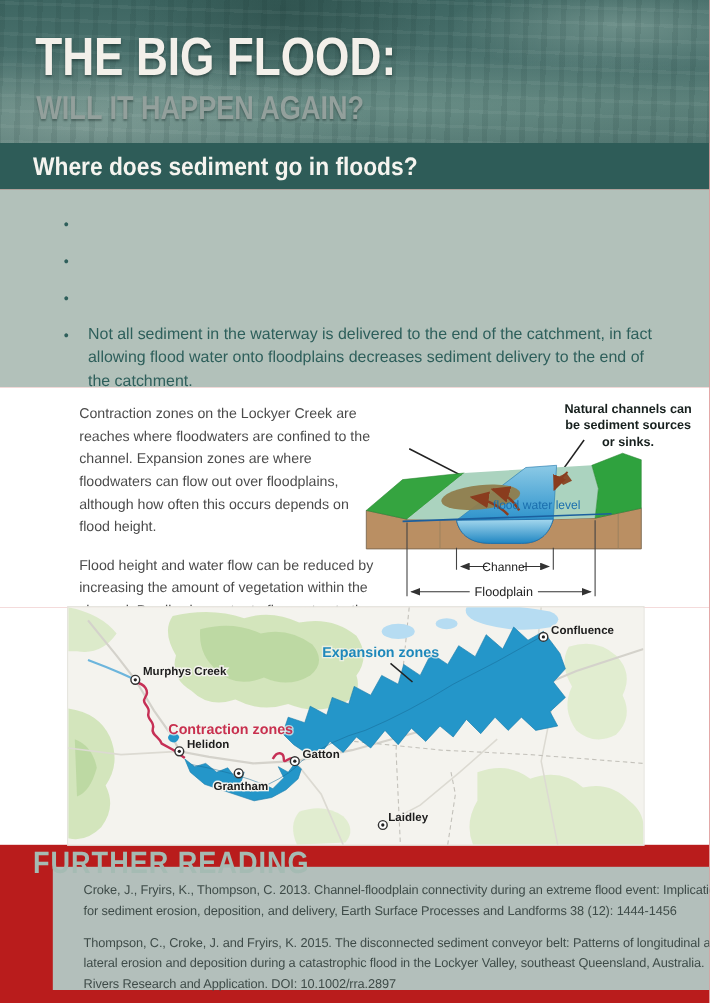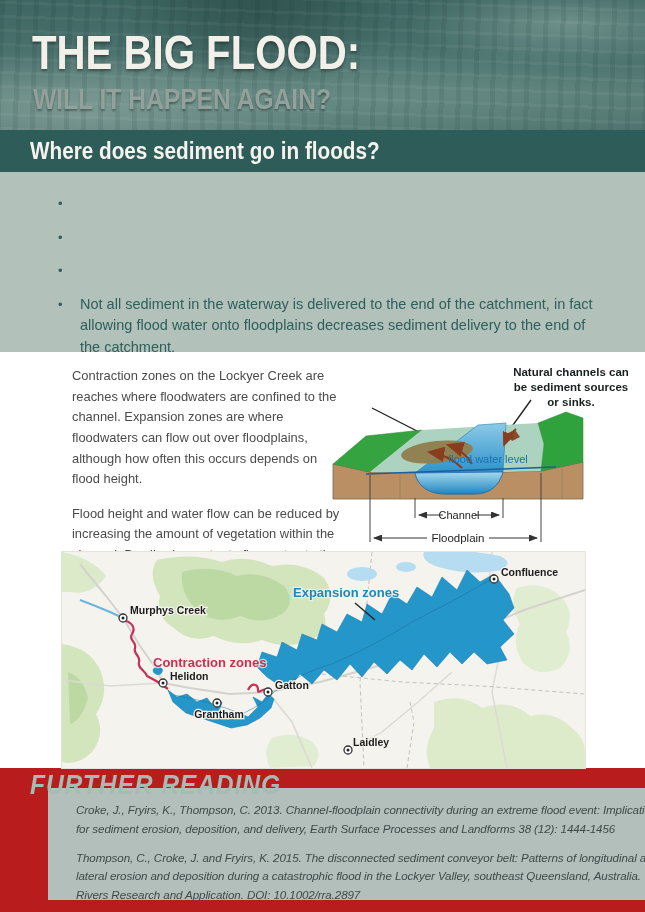--- a/index.html
+++ b/index.html
@@ -47,21 +47,21 @@
   .dlabel-right { left:182px; top:13px; width:118px; text-align:center; }
   .diagram-svg { position:absolute; left:0; top:0; width:312px; height:200px; }
 
   
   .map-wrap { position:relative; width:645px; height:216px; background:#ffffff; }
   .map-svg { position:absolute; left:62px; top:0; width:523px; height:216px; background:#f4f3ee; outline:1px solid #e4e3dc; }
   .town-label { font-size:10.5px; font-weight:bold; fill:#1d1d1d; paint-order:stroke; stroke:#f4f3ee; stroke-width:2.5px; }
   .zone-label { font-size:13px; font-weight:bold; paint-order:stroke; stroke:rgba(244,243,238,.7); stroke-width:2.5px; }
 
   
-  .further { position:relative; width:645px; height:144px;font-style:italic; }
+  .further { position:relative; width:645px; height:144px; }
   .fr-heading { position:absolute; left:30px; top:1px; z-index:2; font-size:28px; font-weight:bold; color:#a5bbb3;
     transform:scaleX(.88); transform-origin:left top; white-space:nowrap; letter-spacing:1px; }
   .fr-panel { position:absolute; left:0; top:20px; width:645px; height:112px; background:#b3bfbb; padding:13px 28px 0 28px;margin-left:48px; }
   .fr-panel p { color:#3e4b48; font-size:11.6px; line-height:1.62; letter-spacing:-0.1px; margin-bottom:10px; }
 </style>
 </head>
 <body>
 
 <div class="poster">
 

